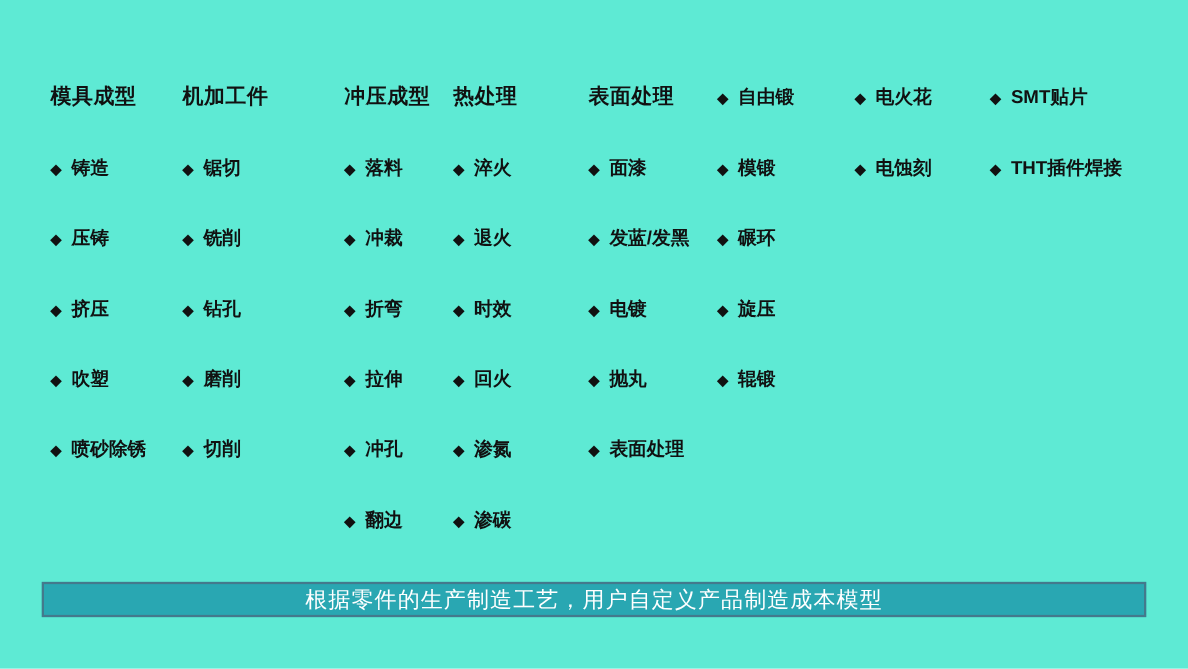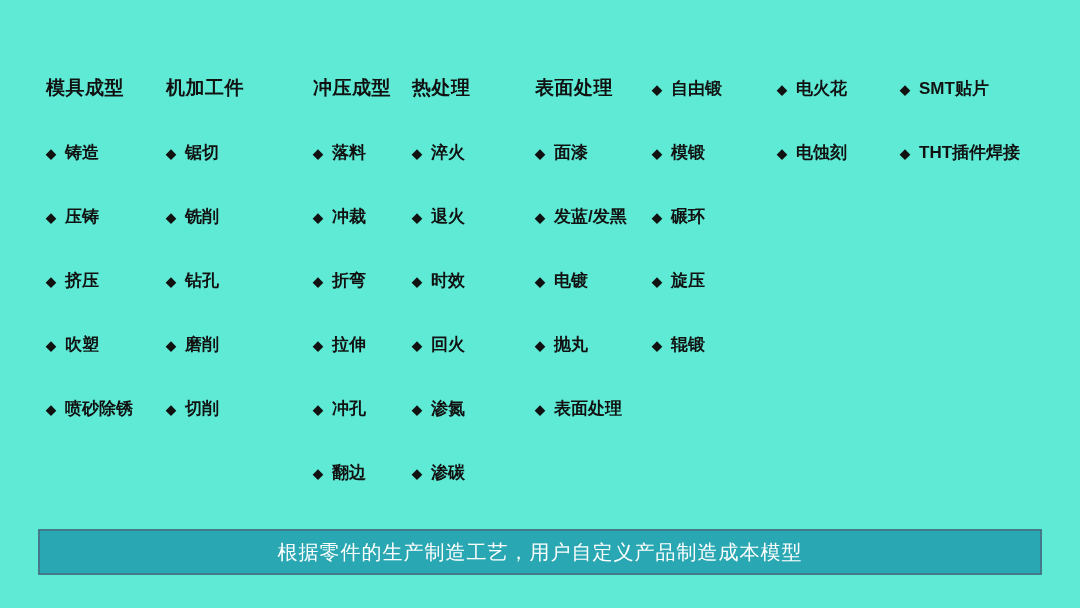--- a/index.html
+++ b/index.html
@@ -49,21 +49,21 @@
     font-size: 13px;
     margin-right: 9px;
     line-height: 1;
     transform: translateY(1px);
   }
   .banner {
     position: absolute;
     left: 38px;
     top: 529px;
     width: 1004px;
-    height: 46px;
+    height: 32px;
     box-sizing: border-box;
     border: 2px solid #be185d;
     display: flex;
     align-items: center;
     justify-content: center;
     font-size: 20px;
     font-weight: 400;
     letter-spacing: 1px;
   }
 </style>

